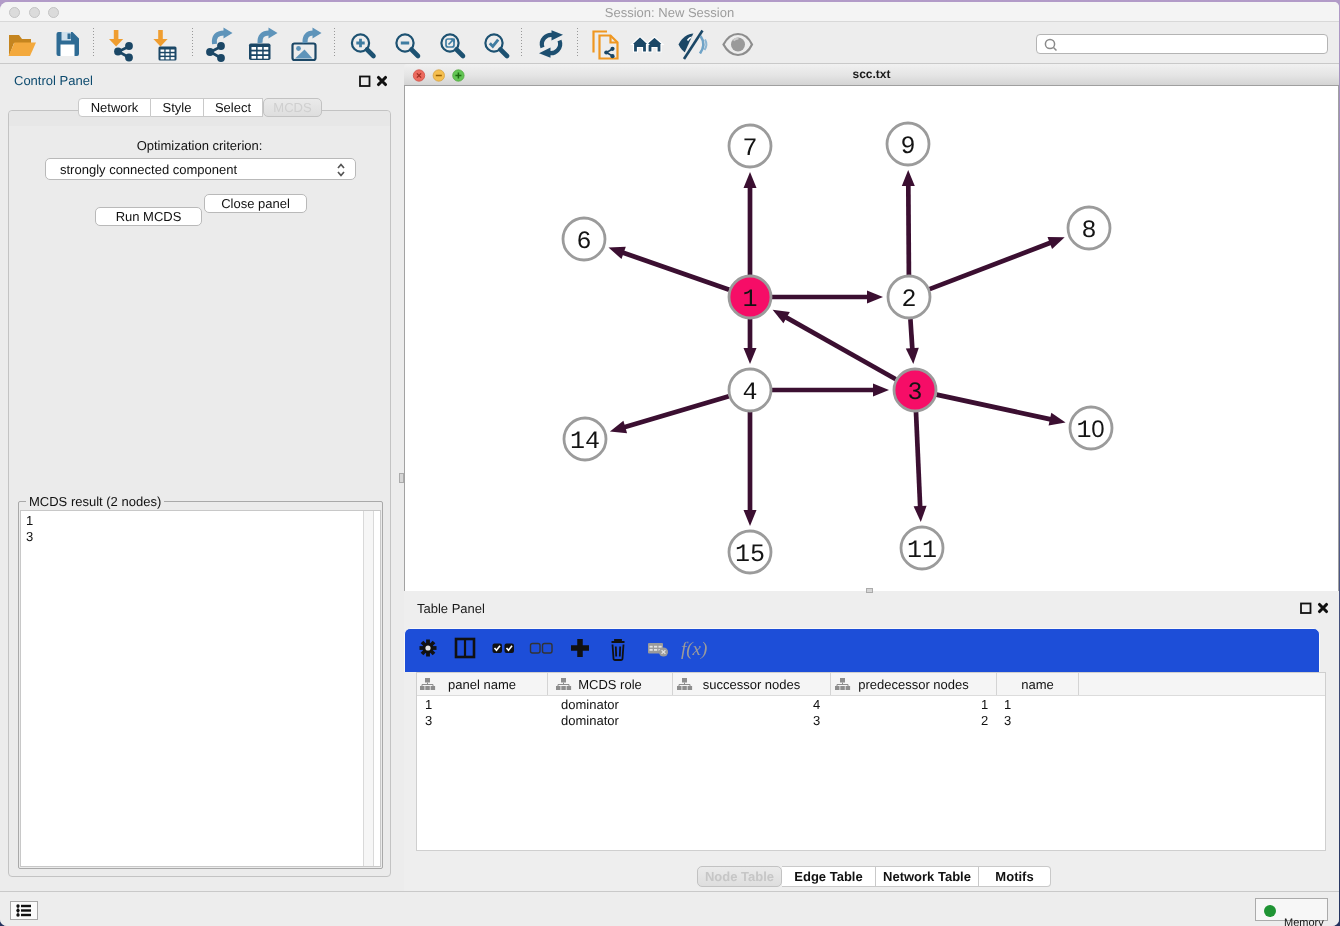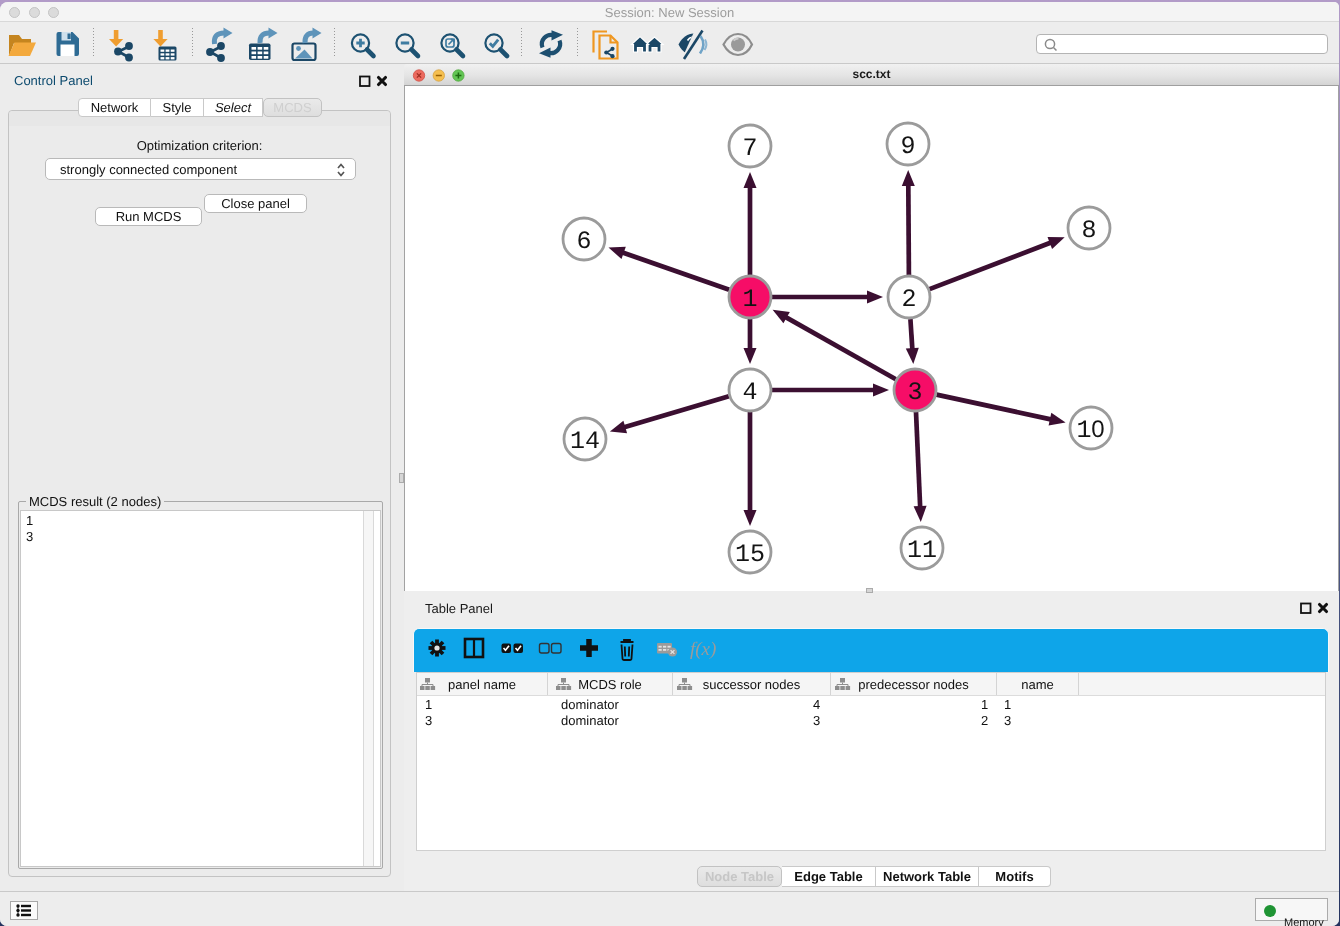--- a/index.html
+++ b/index.html
@@ -33,22 +33,22 @@
 #fs-label{position:absolute;left:7px;top:-8px;background:#ebebeb;padding:0 3px;font-size:13px;color:#111;}
 #fs-text{position:absolute;left:1px;top:8px;width:361px;height:357px;background:#fff;border:1px solid #c8c8c8;font-size:13px;color:#111;line-height:16px;}
 #fs-sb{position:absolute;right:6px;top:0px;width:11px;height:100%;background:#f6f6f6;border-left:1px solid #d9d9d9;border-right:1px solid #d9d9d9;}
 
 #netwin{position:absolute;left:404px;top:62px;width:935px;height:529px;}
 #nw-title{position:absolute;left:0;top:0;width:100%;height:22px;background:linear-gradient(180deg,#f1f1f1 0%,#e4e4e4 55%,#d4d4d4 100%);border-bottom:1px solid #9f9f9f;border-radius:3px 3px 0 0;}
 #nw-title .t{position:absolute;width:100%;text-align:center;top:4px;font-size:12px;font-weight:bold;color:#1a1a1a;}
 #canvas{position:absolute;left:0;top:22px;width:935px;height:506px;background:#fff;border-left:1px solid #a2a2a2;border-right:1px solid #a2a2a2;border-bottom:1px solid #a2a2a2;overflow:hidden;}
 
 #tpanel{position:absolute;left:404px;top:589px;width:935px;height:300px;background:#eeeeee;}
-#tp-title{position:absolute;left:13px;top:10px;font-size:13px;color:#1a1a1a;margin-left:8px;}
-#tp-toolbar{position:absolute;left:9px;top:37px;width:916px;height:44px;border-radius:6px 6px 0 0;background:#0ea5e9;border:1px solid #f8f8f8;border-bottom:none;}
+#tp-title{position:absolute;left:13px;top:10px;font-size:13px;color:#1a1a1a;}
+#tp-toolbar{position:absolute;left:0;top:37px;width:916px;height:44px;border-radius:6px 6px 0 0;background:#1d4ed8;border:1px solid #f8f8f8;border-bottom:none;}
 #ttable{position:absolute;left:12px;top:81px;width:910px;height:179px;background:#fff;border:1px solid #cfcfcf;}
 #thead{position:absolute;left:0;top:0;width:100%;height:23px;background:#f5f5f5;border-bottom:1px solid #dcdcdc;font-size:13px;color:#111;}
 .th{position:absolute;top:0;height:22px;border-right:1px solid #d4d4d4;}
 .th .lbl{position:absolute;width:100%;text-align:center;top:4px;}
 .trow{position:absolute;left:0;width:100%;height:16px;font-size:13px;color:#111;}
 .td{position:absolute;top:1px;}
 
 #btabs{position:absolute;left:293px;top:275px;display:flex;font-size:13px;font-weight:bold;align-items:center;}
 #btabs .tab{height:21px;line-height:20px;font-weight:bold;}
 #btabs .tab.sel{color:#c6c6c6;}
@@ -229,21 +229,21 @@
   </div>
   <div id="cpanel">
     <div id="cp-title">Control Panel</div>
     <svg class="wicon" width="30" height="14" viewBox="0 0 30 14" style="left:358px;top:11px;">
       <rect x="2" y="1.5" width="9.5" height="9.5" fill="none" stroke="#111" stroke-width="1.8"></rect>
       <path d="M20.5,2.5 l7,7 M27.5,2.5 l-7,7" stroke="#111" stroke-width="3.1" stroke-linecap="round"></path>
     </svg>
     <div class="tabrow" style="left:78px;top:34px;">
       <div class="tab first" style="width:73px;">Network</div>
       <div class="tab" style="width:53px;">Style</div>
-      <div class="tab" style="width:59px;font-style:italic;">Select</div>
+      <div class="tab" style="width:59px;">Select</div>
       <div class="tab sel last" style="width:59px;">MCDS</div>
     </div>
     <div id="cp-inner">
       <div style="position:absolute;left:0;top:0;width:100%;height:15px;background:#e7e7e7;border-radius:4px 4px 0 0;"></div>
       <div id="dropdown">
           <span>strongly connected component</span>
         <svg width="10" height="14" style="position:absolute;right:9px;top:4px;" viewBox="0 0 10 14">
           <path d="M2 5 L5 1.5 L8 5" fill="none" stroke="#555" stroke-width="1.7"></path>
           <path d="M2 9 L5 12.5 L8 9" fill="none" stroke="#555" stroke-width="1.7"></path>
         </svg>

